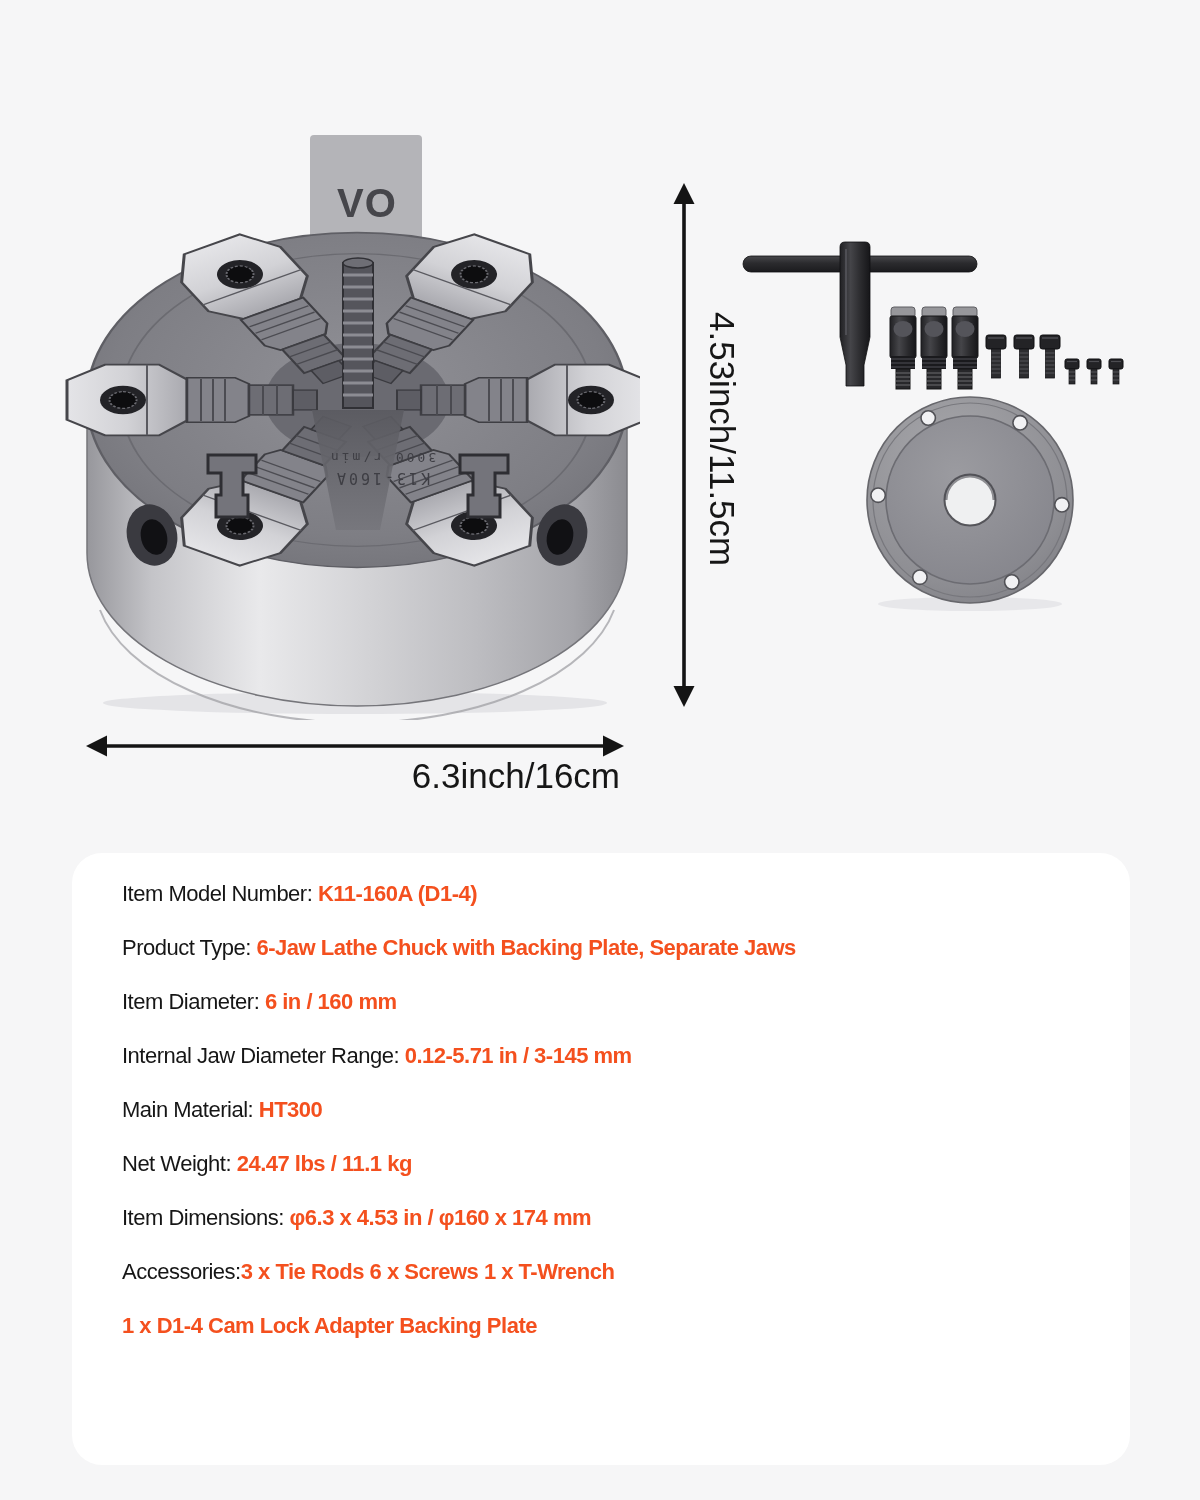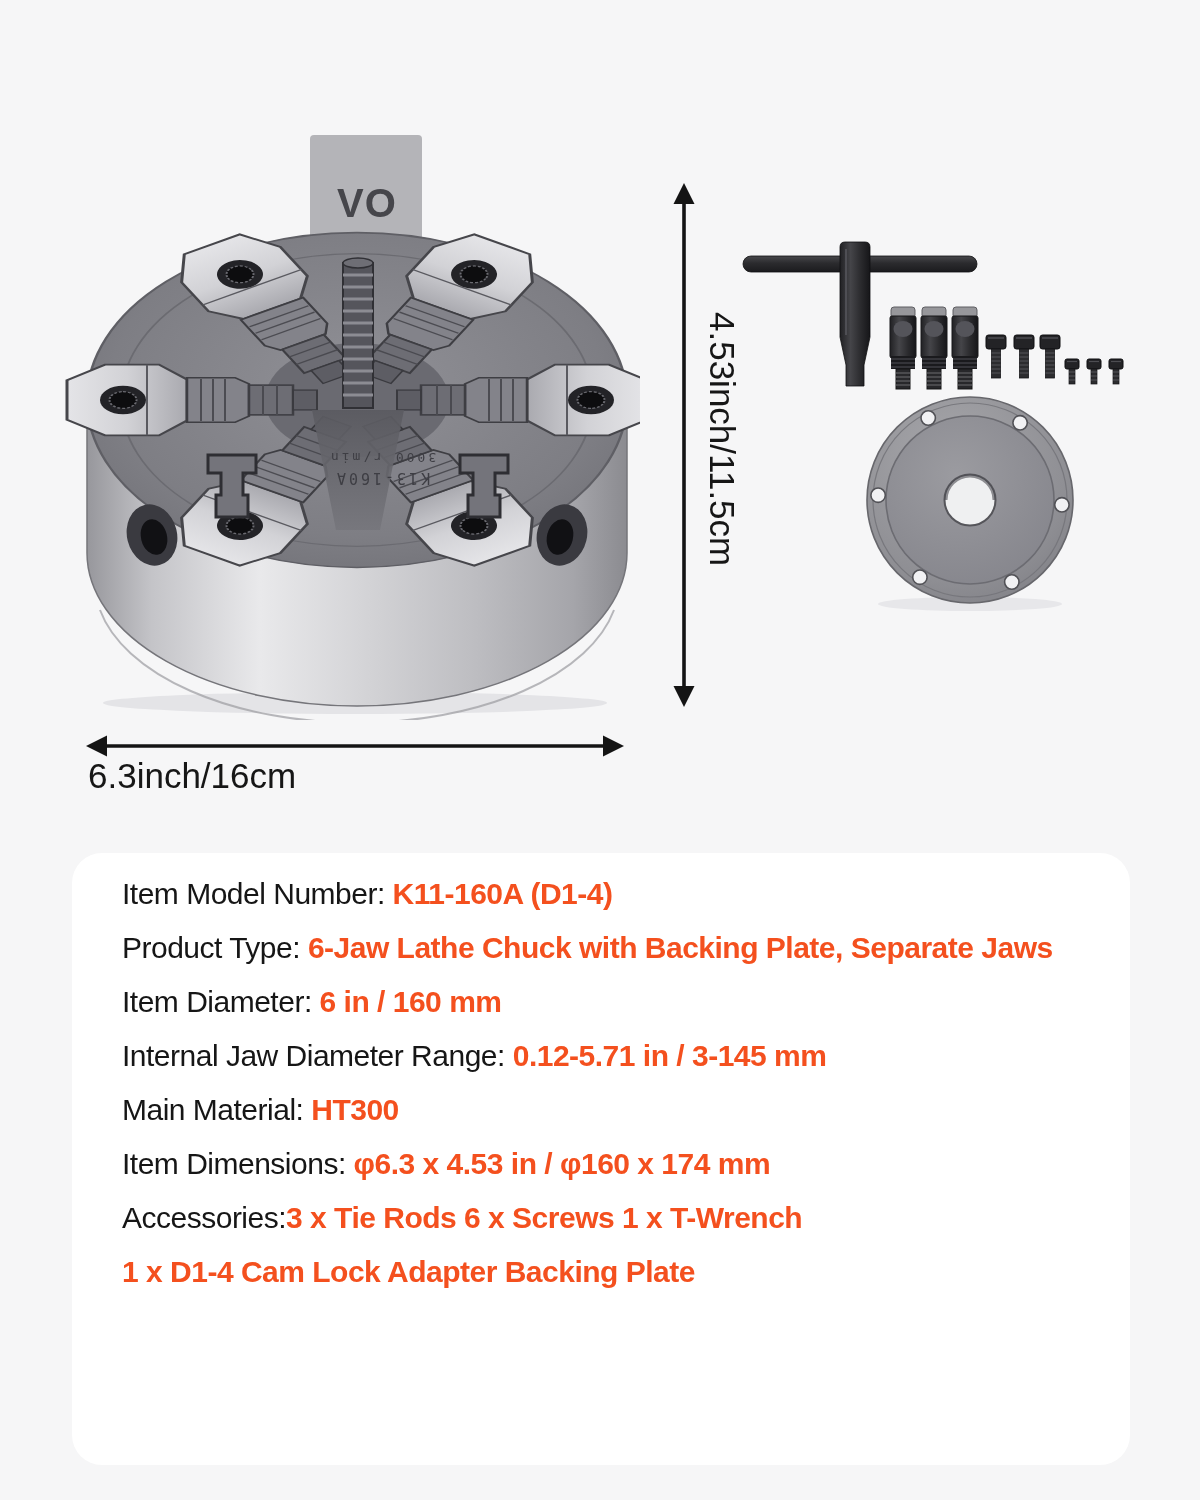--- a/index.html
+++ b/index.html
@@ -1,24 +1,24 @@
 <!DOCTYPE html>
 <html><head>
 <meta charset="utf-8">
 <style>
   html,body{margin:0;padding:0;background:#f6f6f7;}
   #canvas{position:relative;width:1159px;height:1500px;background:#f6f6f7;overflow:hidden;
           font-family:"Liberation Sans",sans-serif;}
   svg{position:absolute;display:block;}
   .dim-label{position:absolute;color:#161616;font-size:35px;letter-spacing:0px;}
   #height-label{left:702px;top:312px;writing-mode:vertical-rl;text-orientation:mixed;}
-  #width-label{left:88px;top:756px;width:532px;text-align:left;}
+  #width-label{left:88px;top:756px;width:532px;text-align:right;}
   #spec-card{position:absolute;left:72px;top:853px;width:1058px;height:612px;background:#ffffff;
              border-radius:30px;padding:14px 18px 0 50px;box-sizing:border-box;overflow:hidden;}
-  .spec-row{line-height:54px;font-size:30px;letter-spacing:-0.5px;white-space:nowrap;}
+  .spec-row{line-height:54px;font-size:22px;letter-spacing:-0.5px;white-space:nowrap;}
   .spec-label{color:#161616;font-weight:400;}
   .spec-value{color:#f4501e;font-weight:700;}
 </style>
 </head>
 <body>
 
 <div id="canvas">
 
   <svg style="left:60px;top:105px;" width="580" height="615" viewBox="0 0 580 615">
     <defs>
@@ -219,18 +219,19 @@
     <polygon points="538,15 517,4.5 517,25.5" fill="#141414"></polygon>
   </svg>
   <div class="dim-label" id="width-label">6.3inch/16cm</div>
 
   <div id="spec-card">
     <div class="spec-row"><span class="spec-label">Item Model Number: </span><span class="spec-value">K11-160A (D1-4)</span></div>
     <div class="spec-row"><span class="spec-label">Product Type: </span><span class="spec-value">6-Jaw Lathe Chuck with Backing Plate, Separate Jaws</span></div>
     <div class="spec-row"><span class="spec-label">Item Diameter: </span><span class="spec-value">6 in / 160 mm</span></div>
     <div class="spec-row"><span class="spec-label">Internal Jaw Diameter Range: </span><span class="spec-value">0.12-5.71 in / 3-145 mm</span></div>
     <div class="spec-row"><span class="spec-label">Main Material: </span><span class="spec-value">HT300</span></div>
+    <div class="spec-row"><span class="spec-label">Net Weight: </span><span class="spec-value">24.47 lbs / 11.1 kg</span></div>
     <div class="spec-row"><span class="spec-label">Item Dimensions: </span><span class="spec-value">φ6.3 x 4.53 in / φ160 x 174 mm</span></div>
     <div class="spec-row"><span class="spec-label">Accessories:</span><span class="spec-value">3 x Tie Rods 6 x Screws 1 x T-Wrench</span></div>
     <div class="spec-row"><span class="spec-label"></span><span class="spec-value">1 x D1-4 Cam Lock Adapter Backing Plate</span></div>
   </div>
 
 </div>
 
 </body></html>

